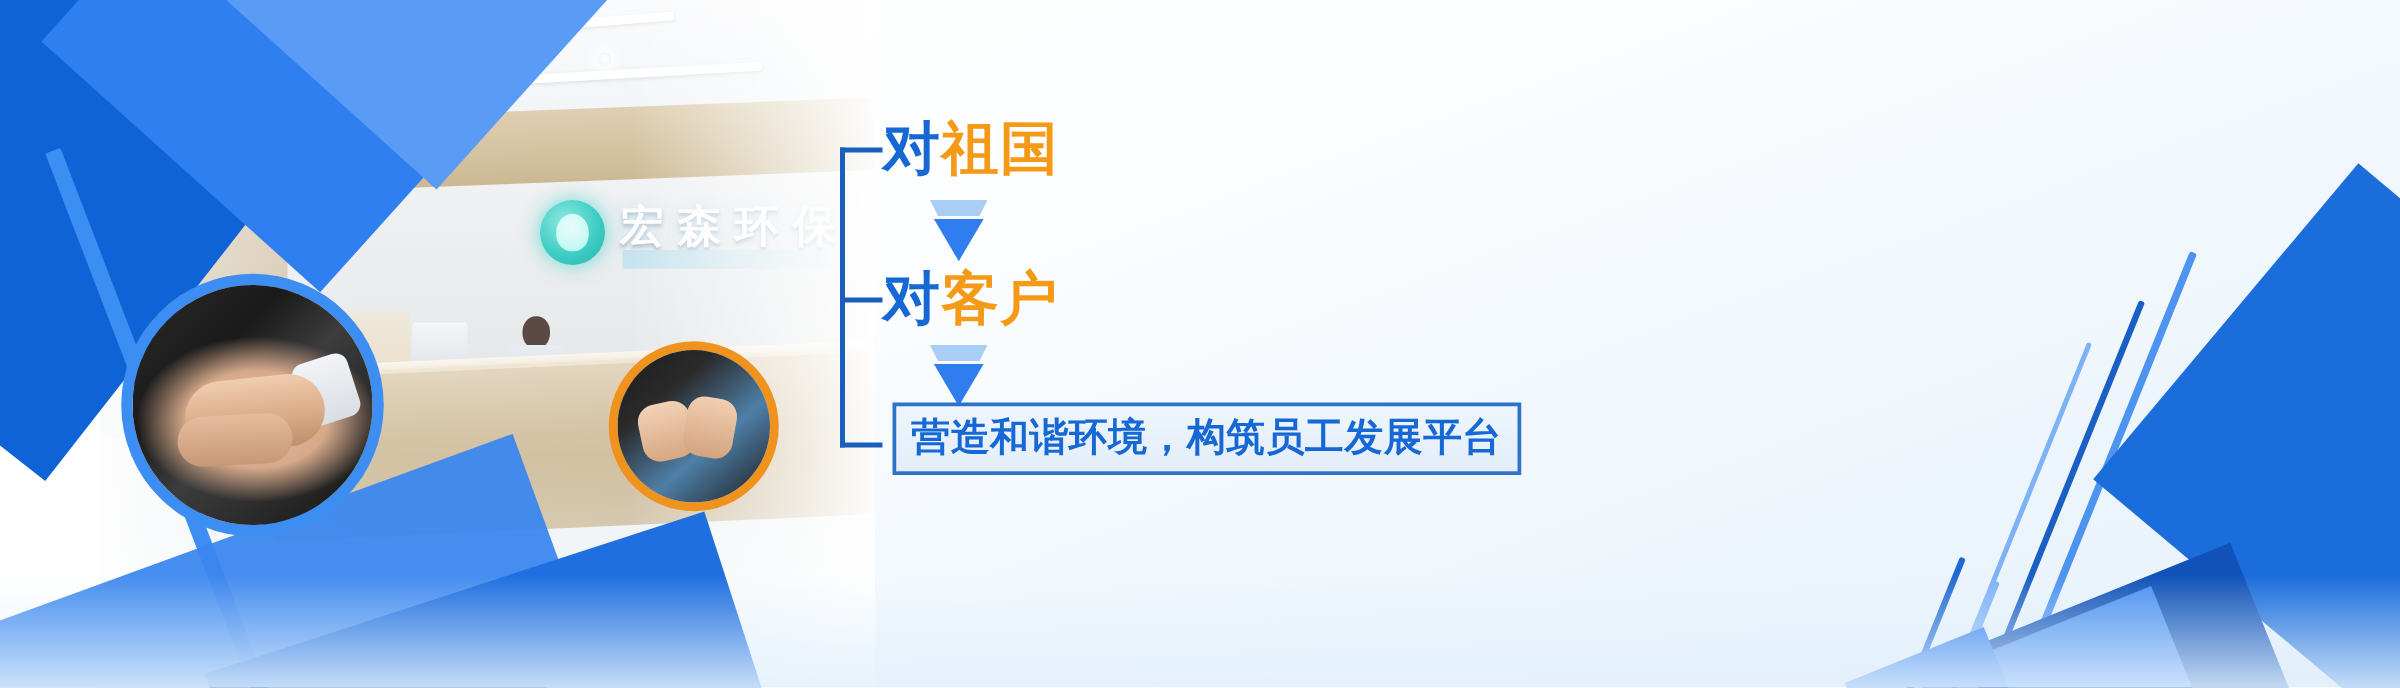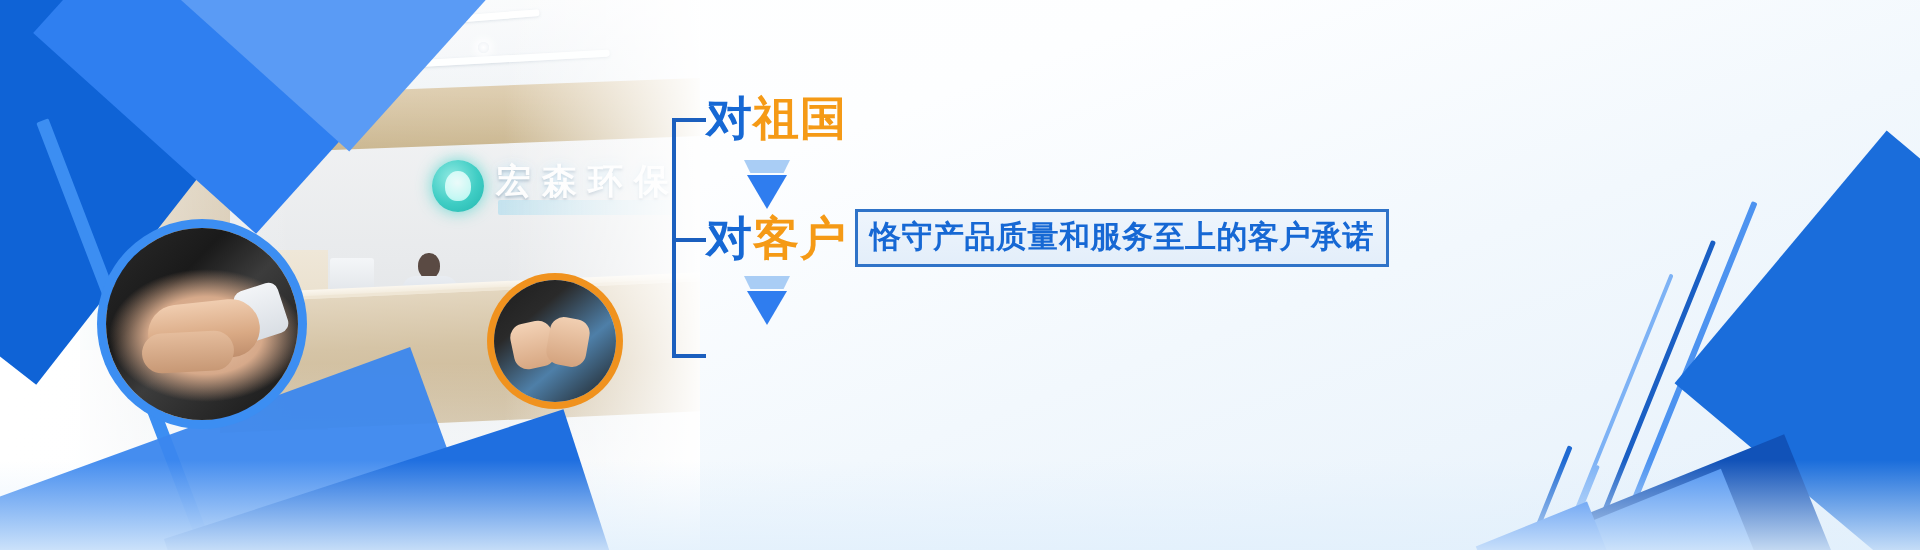--- a/index.html
+++ b/index.html
@@ -328,27 +328,27 @@
 
     <div class="arrow arrow1">
       <div class="cap"></div>
       <div class="tip"></div>
     </div>
 
     <div class="row row2">
       <div class="lead">
         <span class="c-blue">对</span><span class="c-orange">客户</span>
       </div>
-      <div class="tagbox">恪守产品质量和服务至上的客户承诺</div>
     </div>
 
     <div class="arrow arrow2">
       <div class="cap"></div>
       <div class="tip"></div>
     </div>
 
     <div class="row row3">
+      <div class="tagbox">营造和谐环境，构筑员工发展平台</div>
     </div>
 
   </div>
 
   <div class="bottom-glow"></div>
 </div>
 
 </body></html>

